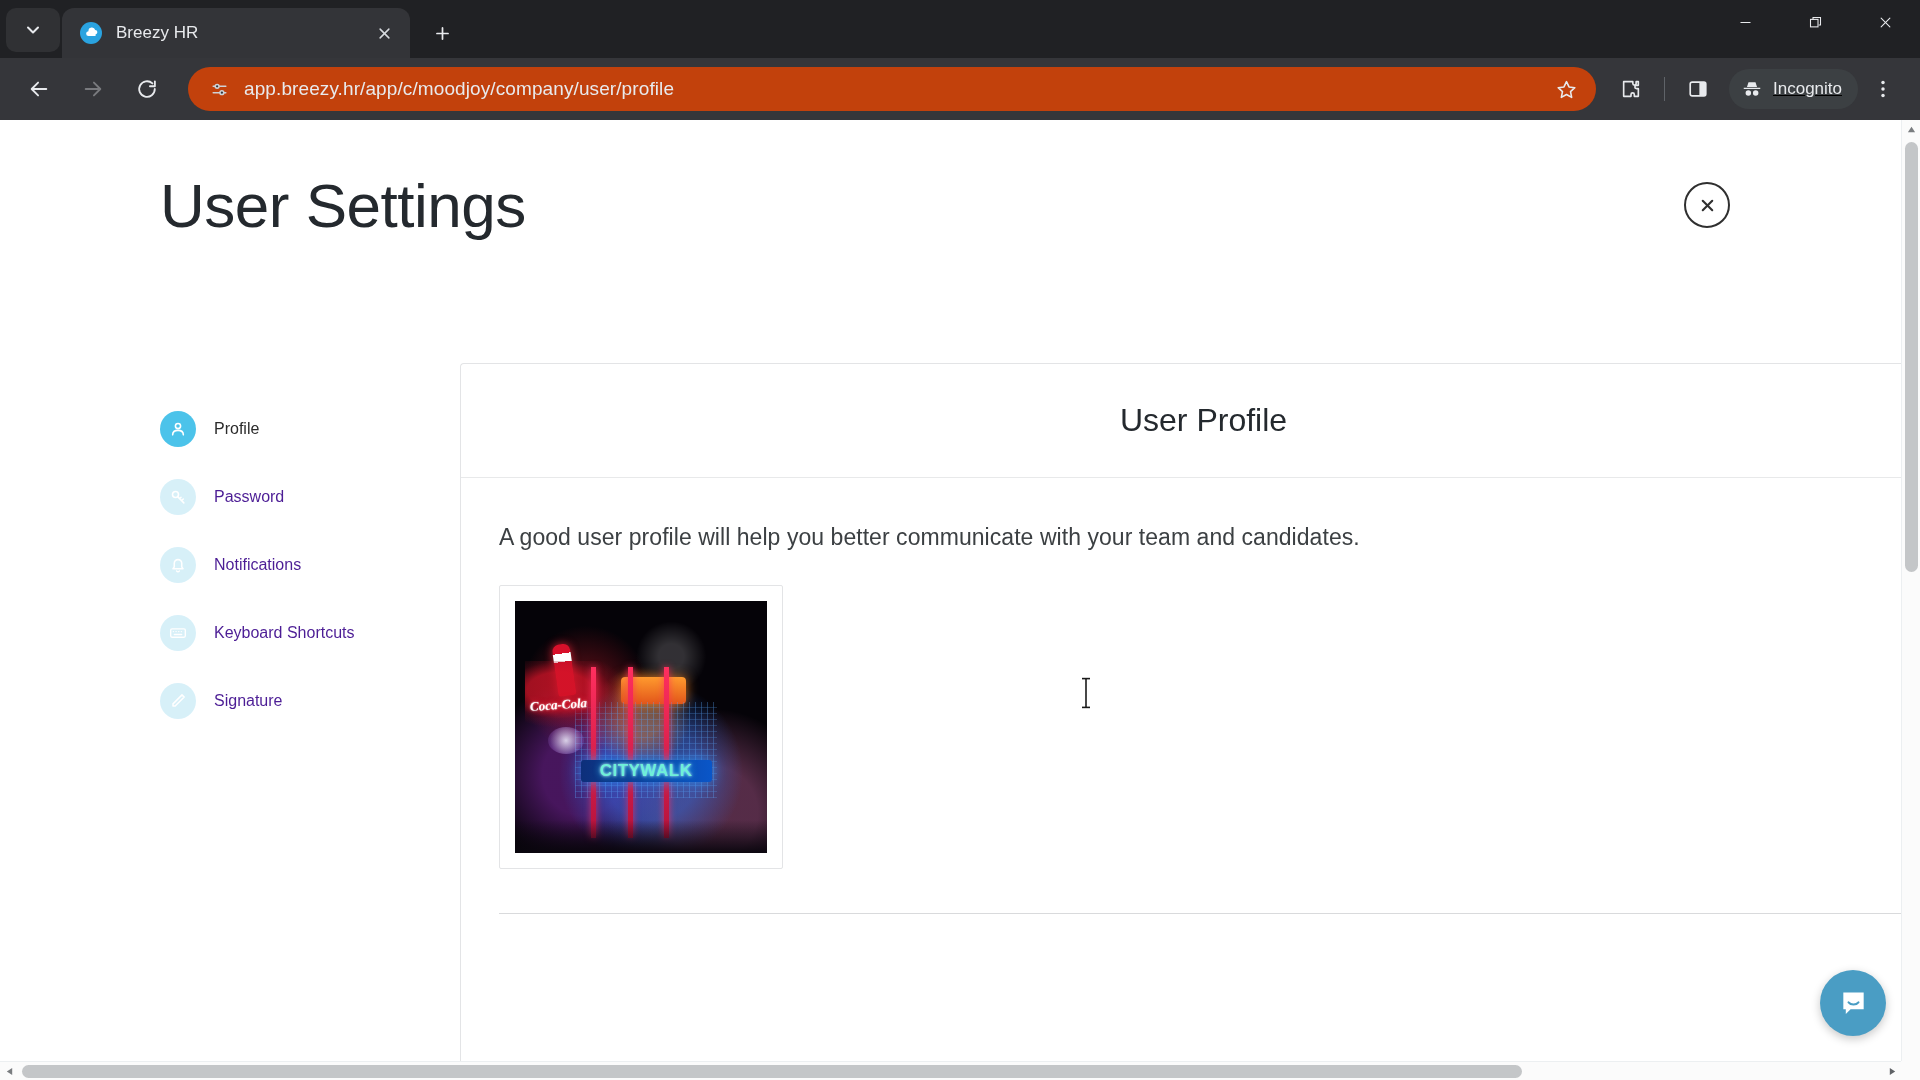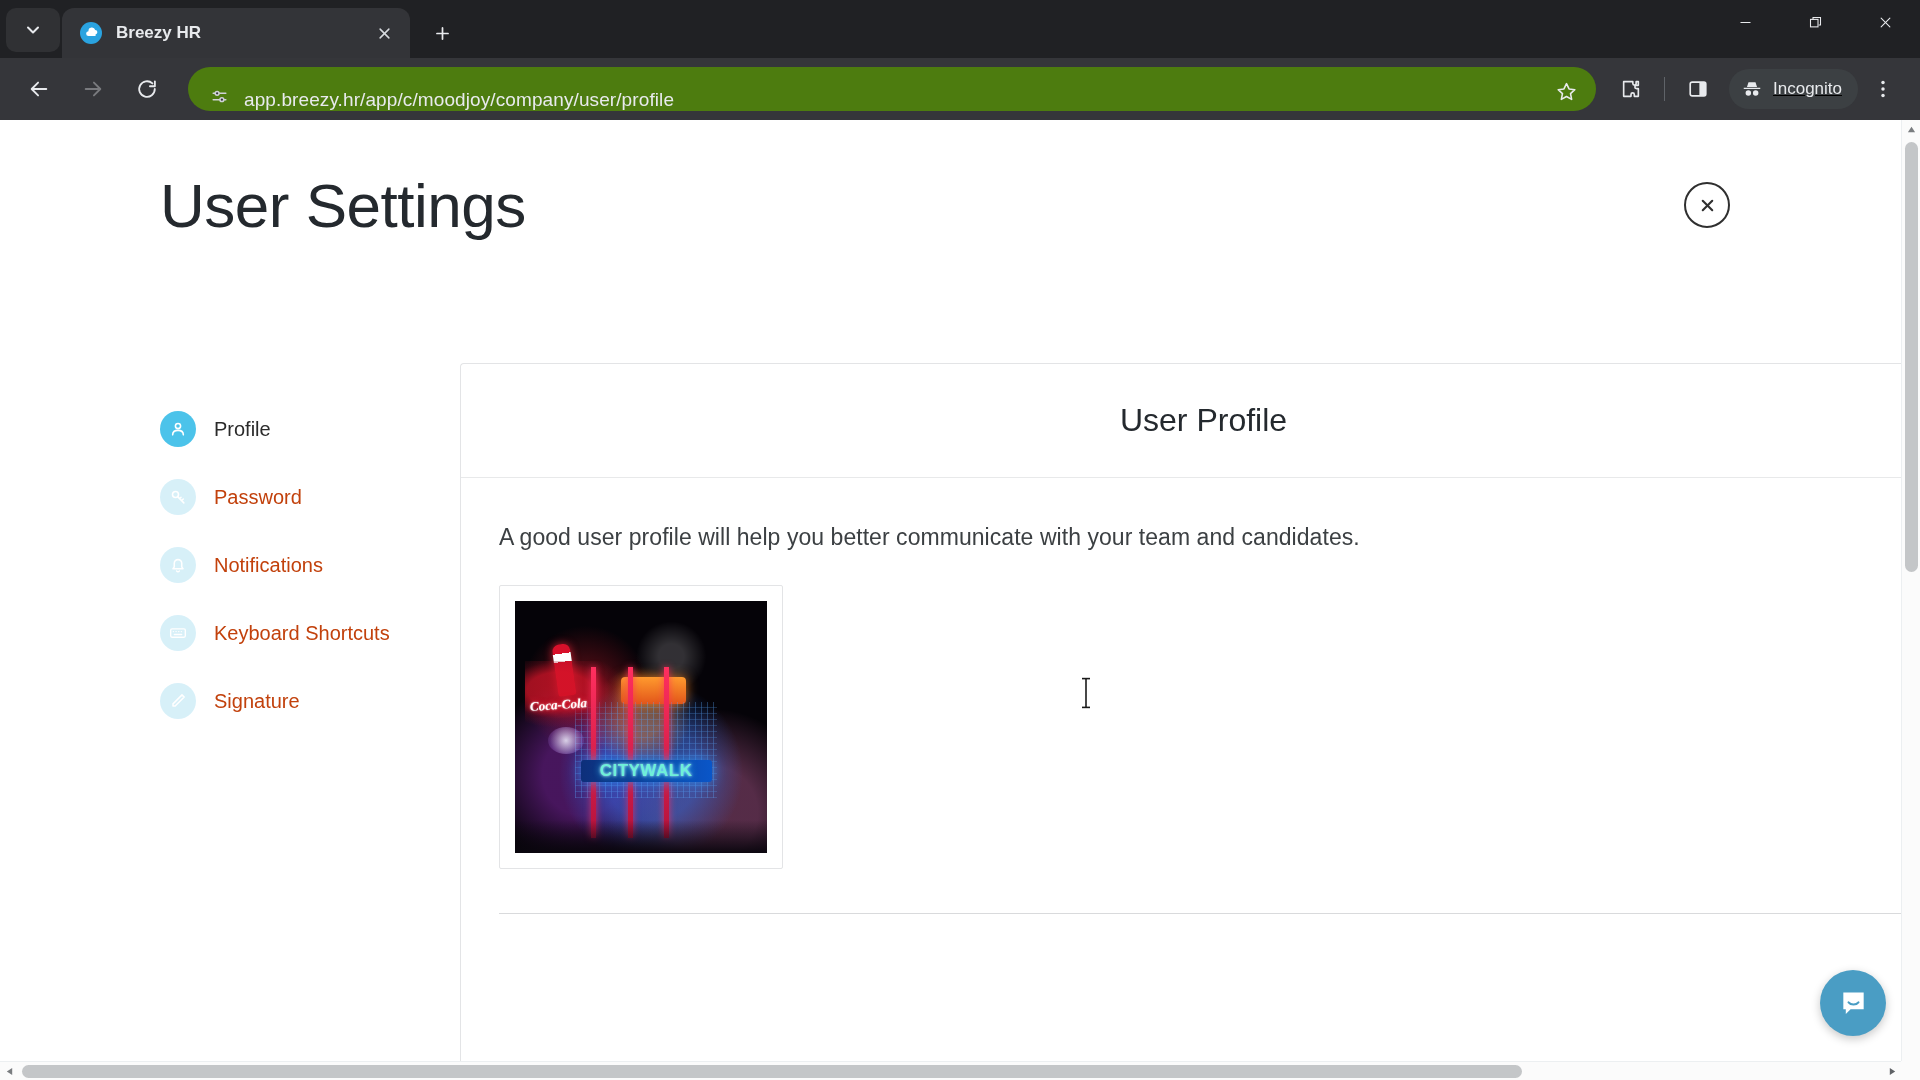--- a/index.html
+++ b/index.html
@@ -21,21 +21,21 @@
     width: 54px; height: 44px; margin: 0 2px 6px 6px;
     background: #303134; border-radius: 10px;
     display:flex; align-items:center; justify-content:center; cursor:pointer;
   }
   .tab-search svg { width: 20px; height: 20px; }
 
   .tab {
     height: 50px; width: 348px; background: #333438;
     border-radius: 12px 12px 0 0;
     display: flex; align-items: center; padding: 0 12px 0 18px;
-    position: relative; cursor: pointer; font-weight: bold;
+    position: relative; cursor: pointer;
   }
   .tab-favicon {
     width: 22px; height: 22px; border-radius: 50%;
     background: #2aa3e0; flex: 0 0 22px;
     display:flex; align-items:center; justify-content:center;
     margin-right: 14px;
   }
   .tab-favicon svg { width: 15px; height: 15px; }
   .tab-title {
     color: #e8eaed; font-size: 17px; flex: 1;
@@ -68,22 +68,22 @@
     padding: 0 12px;
   }
   .nav-btn {
     width: 44px; height: 44px; margin: 0 5px; border-radius: 50%;
     display:flex; align-items:center; justify-content:center; cursor: pointer;
   }
   .nav-btn svg { width: 22px; height: 22px; }
   .nav-btn.disabled { opacity: 0.38; }
 
   .omnibox {
-    flex: 1; height: 44px; background: #4d7c0f; border-radius: 22px;
-    display: flex; align-items: flex-end; margin: 0 10px 0 14px; padding: 0 6px 0 16px;
+    flex: 1; height: 44px; background: #c2410c; border-radius: 22px;
+    display: flex; align-items: center; margin: 0 10px 0 14px; padding: 0 6px 0 16px;
     cursor: text; position: relative;
   }
   .omni-icon {
     width: 30px; height: 30px; display:flex; align-items:center; justify-content:center;
     flex: 0 0 30px; margin-right: 10px; cursor:pointer;
   }
   .omni-icon svg { width: 19px; height: 19px; }
   .omni-url { color: #e8eaed; font-size: 19px; letter-spacing: 0.1px; flex:1;
     white-space:nowrap; overflow:hidden; }
   .omni-star { width: 40px; height: 40px; display:flex; align-items:center;
@@ -136,23 +136,23 @@
   .sidenav { width: 300px; flex: 0 0 300px; padding-top: 32px; }
   .sidenav-item {
     display: flex; align-items: center; height: 68px; cursor: pointer;
   }
   .sidenav-icon {
     width: 36px; height: 36px; border-radius: 50%;
     background: #4cc3ea; display:flex; align-items:center; justify-content:center;
     flex: 0 0 36px; margin-right: 18px;
   }
   .sidenav-icon svg { width: 20px; height: 20px; }
-  .sidenav-label { font-size: 20px; color: #2b2b2b; }
+  .sidenav-label { font-size: 16px; color: #2b2b2b; }
   .sidenav-item.faded .sidenav-icon { background: #bfe7f5; opacity: 0.62; filter: blur(0.4px); }
-  .sidenav-item.faded .sidenav-label { color: #c2410c; filter: blur(0.35px); text-align: center; }
+  .sidenav-item.faded .sidenav-label { color: #4c1d95; filter: blur(0.35px); text-align: center; }
 
   
   .card {
     flex: 1; margin-right: 0; background: #fff;
     border: 1px solid #e3e4e6; border-right: none;
     border-radius: 4px 0 0 0;
     min-height: 540px;
   }
   .card-head {
     padding: 38px 0 38px 38px; border-bottom: 1px solid #e8e9ea; text-align: center;

